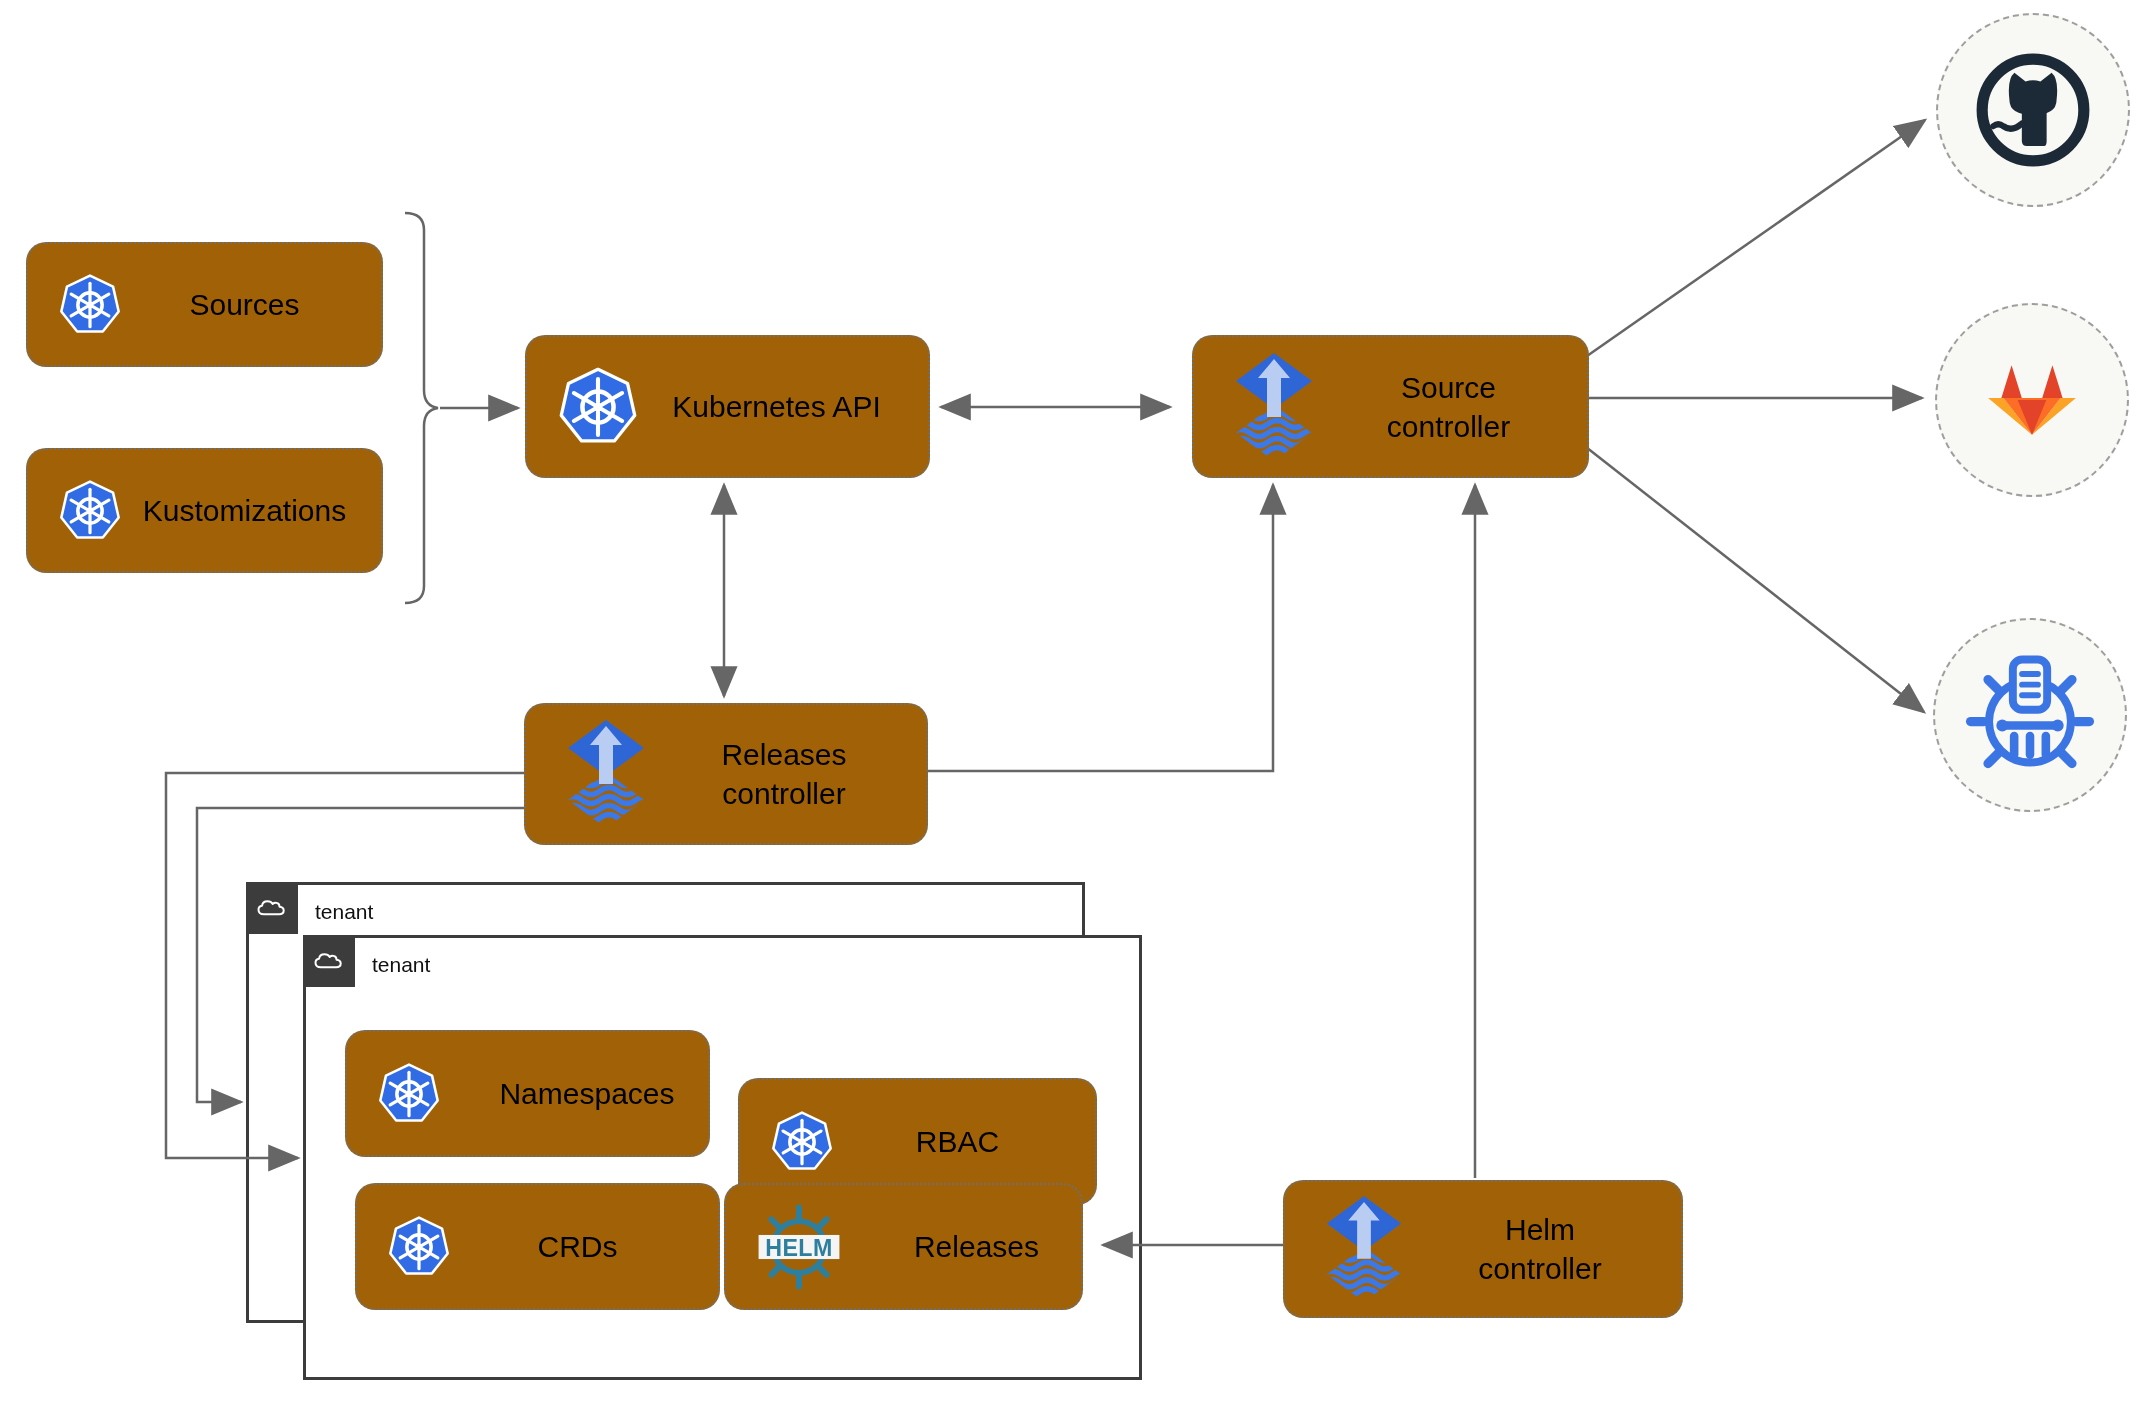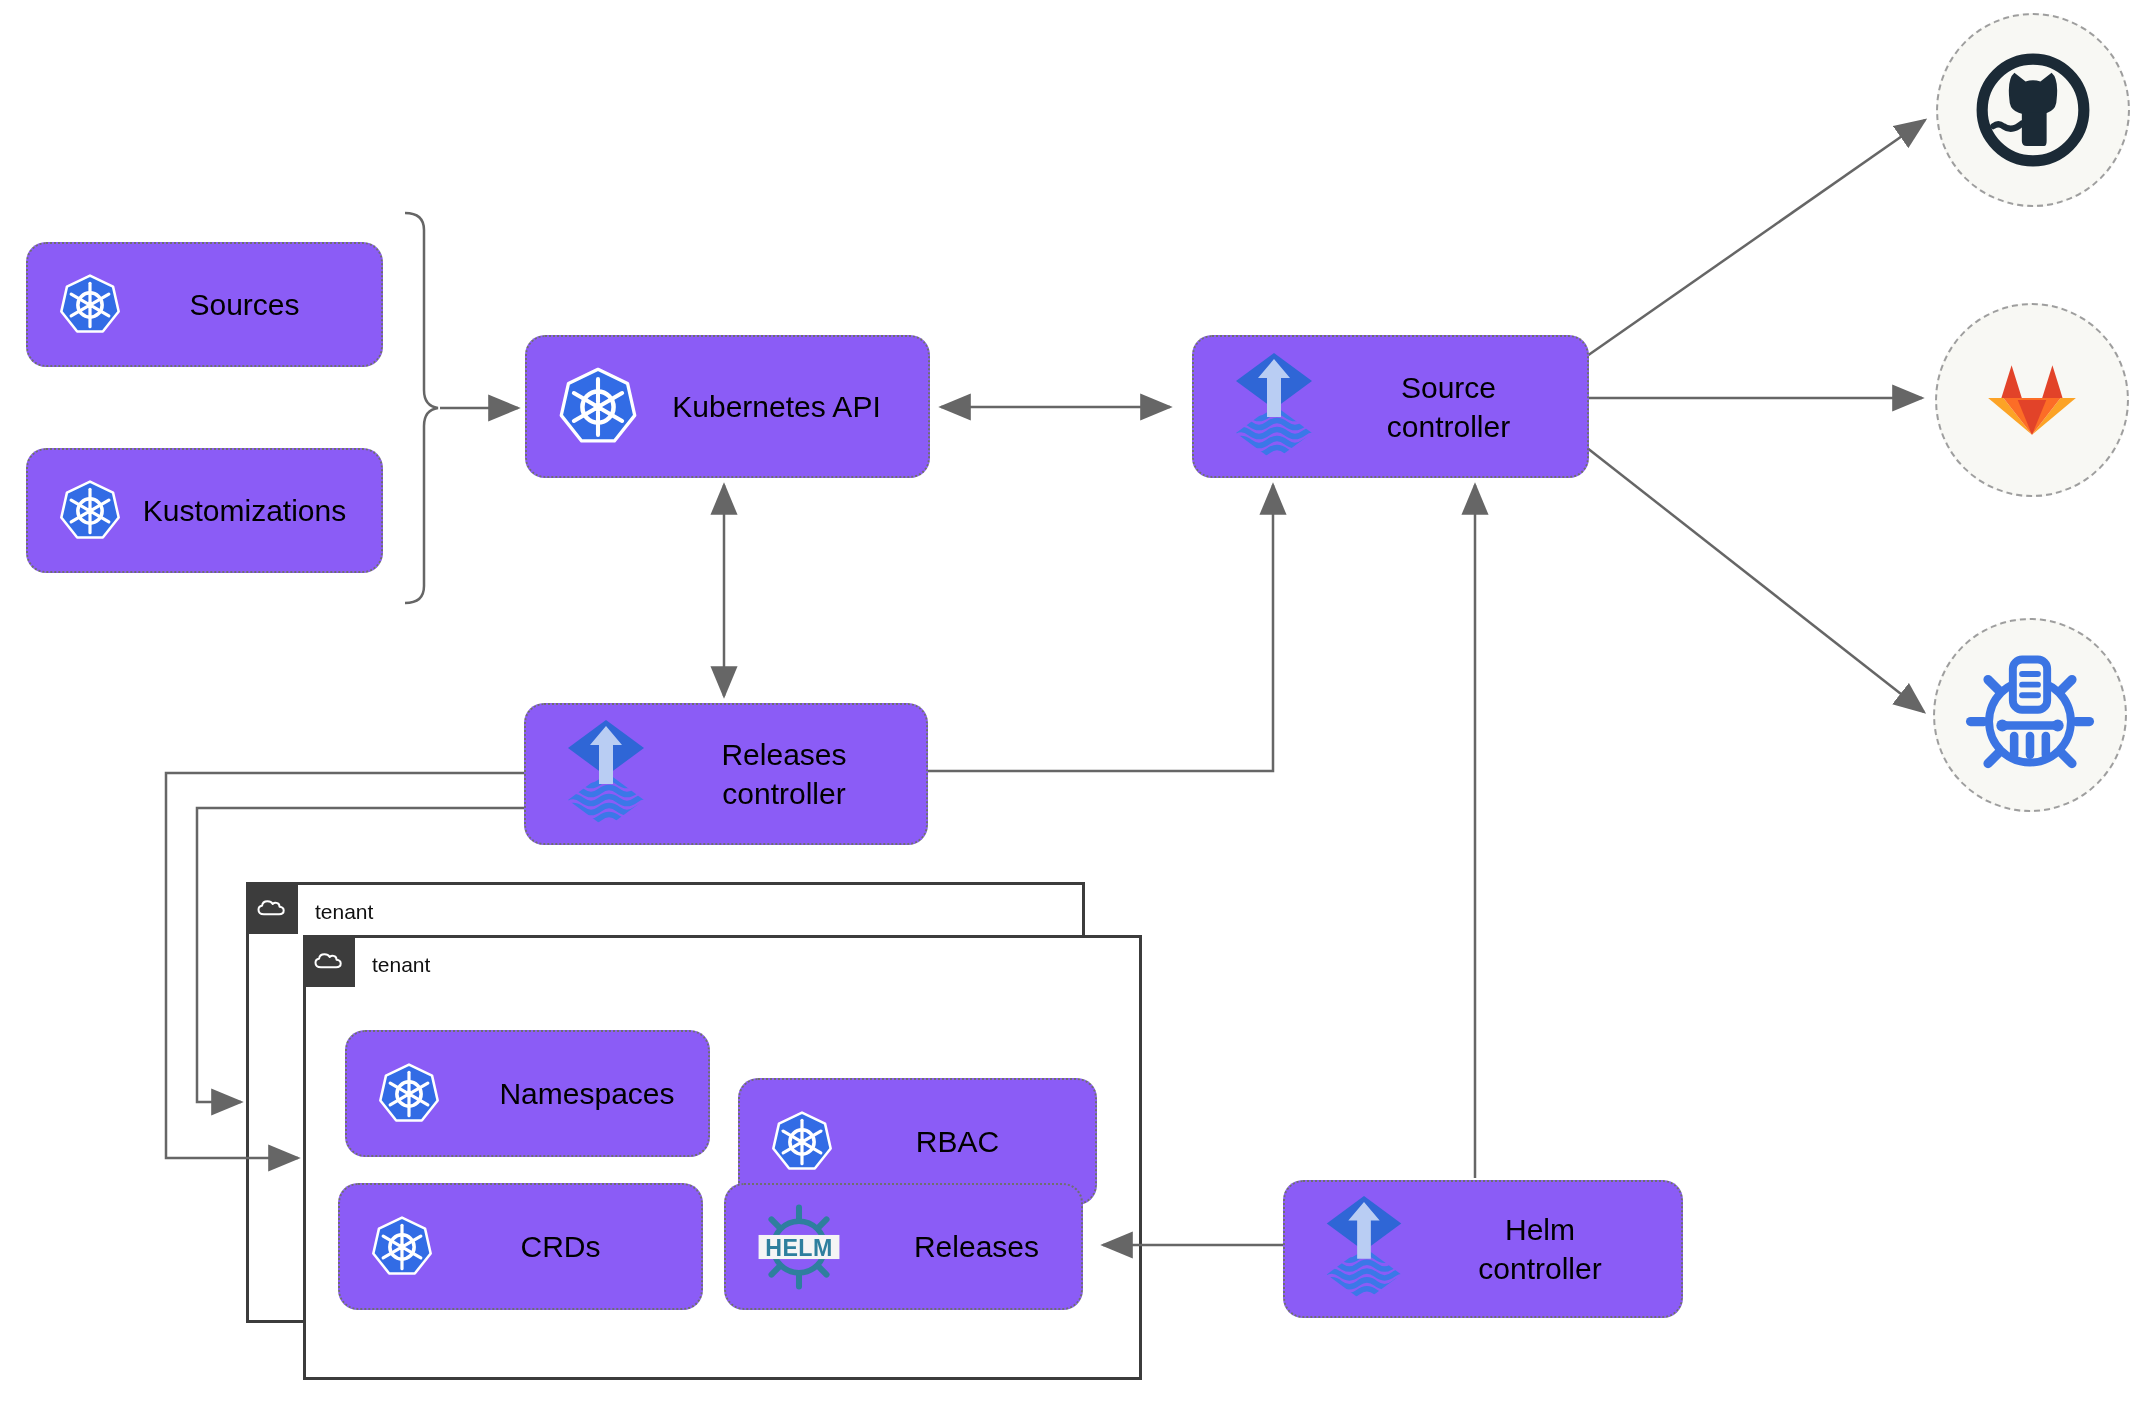--- a/index.html
+++ b/index.html
@@ -1,18 +1,18 @@
 <!DOCTYPE html>
 <html><head>
 <meta charset="utf-8">
 <style>
   html,body{margin:0;padding:0;background:#ffffff;}
   #stage{position:relative;width:2144px;height:1407px;background:#ffffff;overflow:hidden;
          font-family:"Liberation Sans",sans-serif;}
-  .node{position:absolute;background:#8b5cf6;border:2.5px dotted #6f6f6f;border-radius:20px;
+  .node{position:absolute;background:#a16207;border:2.5px dotted #6f6f6f;border-radius:20px;
         display:flex;align-items:center;box-sizing:border-box;z-index:50;}
   .node.inner{z-index:30;}
   .node .icon{flex:0 0 auto;margin-left:30px;display:flex;align-items:center;}
   .node .label{flex:1 1 auto;text-align:center;font-size:30px;color:#000;line-height:1.3;
                margin-right:14px;white-space:nowrap;}
   .tenant{position:absolute;background:#ffffff;border:3px solid #3c3c3c;box-sizing:border-box;}
   .tenant.back{z-index:10;}
   .tenant.front{z-index:20;}
   .tenant-tab{position:absolute;left:-3px;top:-3px;width:52px;height:52px;background:#3c3c3c;
               display:flex;align-items:center;justify-content:center;}
@@ -164,21 +164,21 @@
     <span class="label">Namespaces</span>
   </div>
   <div class="node inner" style="left:738px;top:1078px;width:359px;height:127px;">
     <span class="icon">
         <svg width="64" height="64">
           <use href="#icon-k8s"></use>
         </svg>
       </span>
     <span class="label">RBAC</span>
   </div>
-  <div class="node inner" style="left:338px;top:1183px;width:365px;height:127px;">
+  <div class="node inner" style="left:355px;top:1183px;width:365px;height:127px;">
     <span class="icon">
         <svg width="64" height="64">
           <use href="#icon-k8s"></use>
         </svg>
       </span>
     <span class="label">CRDs</span>
   </div>
   <div class="node inner" style="left:724px;top:1183px;width:359px;height:127px;gap:44px;">
     <span class="icon">
         <svg width="86" height="86">

